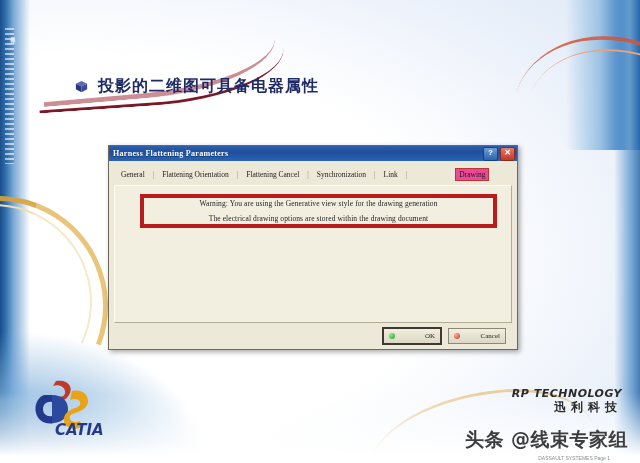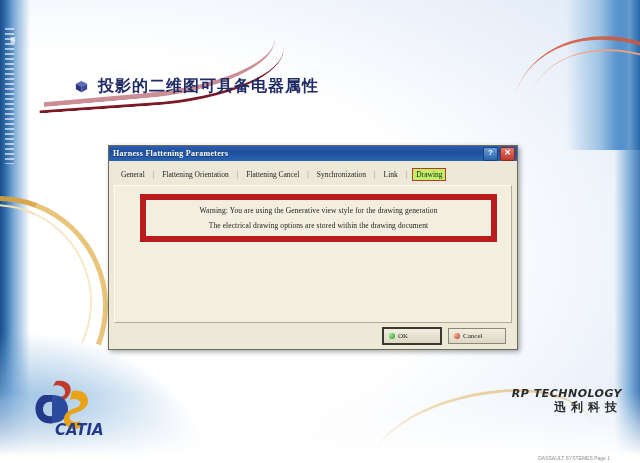--- a/index.html
+++ b/index.html
@@ -224,37 +224,38 @@
   .tab {
     padding: 1px 3px;
     cursor: default;
   }
   .tab-sep {
     color: #8d8b7d;
     padding: 0 1px;
   }
   .tab.highlight {
     border: 1px solid #b8372f;
-    background: #bef264;
+    background: #ec4899;
+    margin-left: 43px;
   }
   .panel {
     flex: 1;
     background: #f3efe0;
     border: 1px solid #b0ac96;
     border-top-color: #fffdf2;
     border-left-color: #fffdf2;
     position: relative;
     padding: 6px 6px;
   }
   .warnbox {
     position: absolute;
     left: 25px; top: 8px;
     right: 14px;
-    height: 48px;
-    border: 6px solid #b91c1c;
+    height: 34px;
+    border: 4px solid #b91c1c;
     background: #f3efe0;
     display: flex;
     flex-direction: column;
     justify-content: center;
     gap: 6px;
     box-sizing: border-box;
   }
   .warn-line {
     font-family: "Liberation Serif", serif;
     font-size: 7.5px;
@@ -288,21 +289,21 @@
     color: #1a1a1a;
     cursor: default;
   }
   .dbtn.default { border: 2px solid #3a3a30; }
   .dot {
     width: 6px; height: 6px; border-radius: 50%;
     flex: 0 0 auto;
   }
   .dot.green { background: radial-gradient(circle at 30% 30%, #9bea8a, #1f9c29); }
   .dot.red   { background: radial-gradient(circle at 30% 30%, #ffae96, #c0392b); }
-  .dbtn-label { flex: 1; text-align: left; }
+  .dbtn-label { flex: 1; text-align: right; }
 
   
   .ds-logo {
     position: absolute;
     left: 22px; bottom: 26px;
     width: 110px; height: 62px;
   }
   .rp-logo {
     position: absolute;
     right: 18px; bottom: 48px;
@@ -453,15 +454,16 @@
       <path d="M50 16 C58 14, 66 18, 66 26 C66 33, 59 36, 53 38 C49 39, 47 41, 48 44 C49 47, 54 48, 58 46 L60 52 C52 56, 43 53, 42 46 C41 39, 47 35, 53 33 C57 32, 59 30, 58 27 C57 24, 52 23, 48 25 Z" fill="#e8a317"></path>
       <text x="33" y="60" font-family="DejaVu Sans, sans-serif" font-size="15" font-weight="700" font-style="italic" fill="#233a8c">CATIA</text>
     </svg>
   </div>
 
   <div class="rp-logo">
     <div class="rp-en">RP TECHNOLOGY</div>
     <div class="rp-cn">迅利科技</div>
   </div>
 
+  <div class="watermark">头条 @线束专家组</div>
   <div class="page-tag">DASSAULT SYSTEMES  Page 1</div>
 
 </div>
 
 </body></html>

